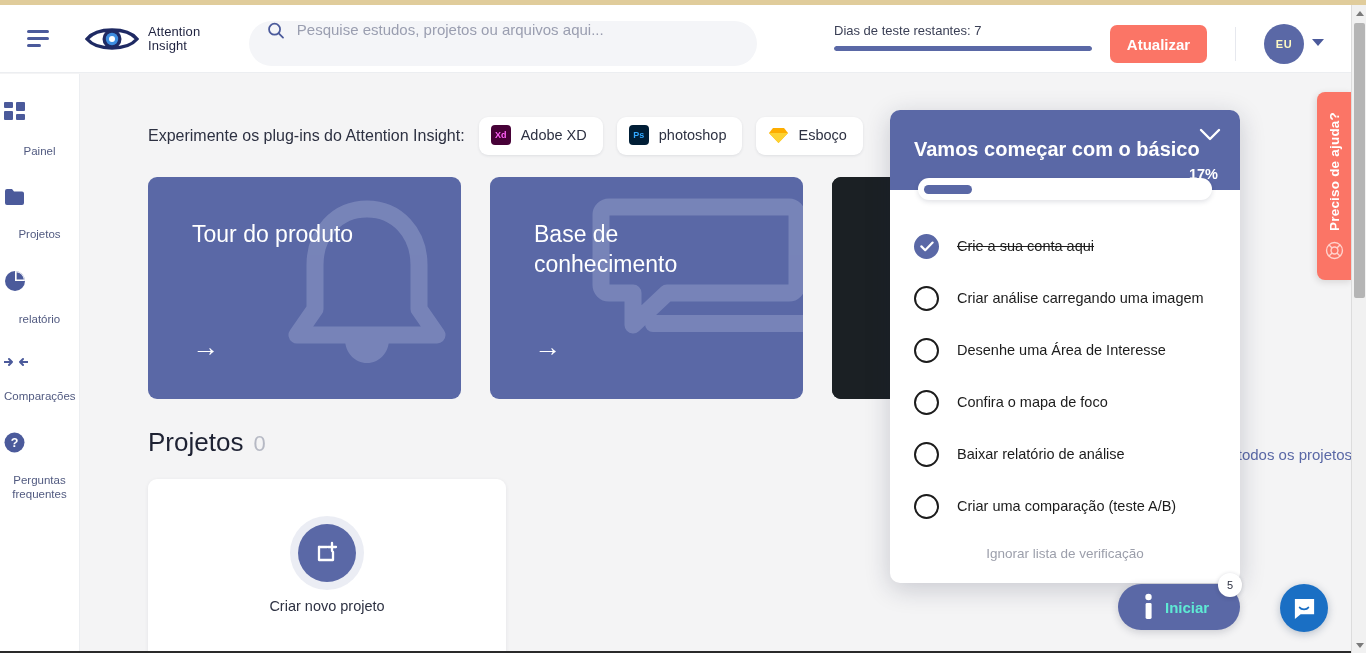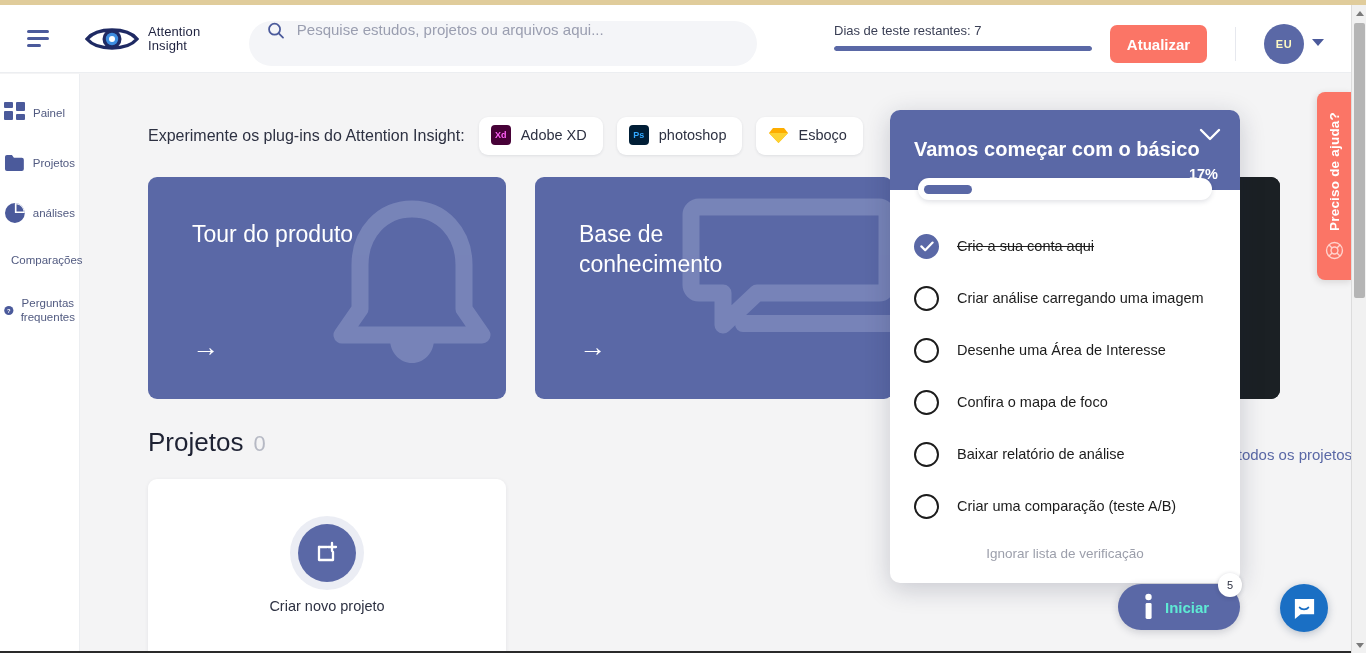--- a/index.html
+++ b/index.html
@@ -81,21 +81,21 @@
   }
 
   
   .sidebar {
     position: absolute; top: 74px; left: 0; width: 80px; bottom: 0;
     background: #ffffff; border-right: 1px solid #eceef1;
     padding-top: 28px;
     z-index: 10;
   }
   .nav-item {
-    display: flex; flex-direction: row; align-items: center; gap: 7px;
+    display: flex; flex-direction: column; gap: 20px;
     margin-bottom: 29px; cursor: pointer; padding: 0 4px;
   }
   .nav-label {
     font-size: 11.5px; color: #515a80; text-align: center; line-height: 14px;
   }
 
   
   .main {
     position: absolute; top: 74px; left: 80px; right: 14px; bottom: 0;
     overflow: hidden;
@@ -113,21 +113,21 @@
     font-size: 14.5px; color: #2d3142; cursor: pointer; white-space: nowrap;
   }
   .plugin-badge {
     width: 20px; height: 20px; border-radius: 4px;
     display: flex; align-items: center; justify-content: center;
     font-size: 9px; font-weight: 700; color: #fff; flex: none;
   }
 
   .cards-row { display: flex; gap: 29px; margin: 22px 0 0 68px; }
   .big-card {
-    position: relative; width: 358px; height: 222px;
+    position: relative; width: 313px; height: 222px;
     background: #5a68a6; border-radius: 9px; overflow: hidden;
     padding: 42px 0 0 44px; cursor: pointer;
   }
   .big-card h2 {
     color: #fff; font-size: 23px; font-weight: 500; line-height: 30px;
     position: relative; z-index: 2; max-width: 180px;
   }
   .big-card .arrow {
     position: absolute; left: 44px; bottom: 38px; z-index: 2;
     color: #fff; font-size: 27px; line-height: 1;
@@ -329,21 +329,21 @@
       </svg>
       <div class="nav-label">Projetos</div>
     </div>
 
     <div class="nav-item">
       <svg width="22" height="22" viewBox="0 0 22 22">
         <path d="M11 1a10 10 0 100 20 10 10 0 000-20z" fill="#4b5a9b"></path>
         <path d="M11 1v10h10A10 10 0 0011 1z" fill="#ffffff"></path>
         <path d="M12.6 2.2A9 9 0 0119.8 9.4h-7.2z" fill="#4b5a9b"></path>
       </svg>
-      <div class="nav-label">análises</div>
+      <div class="nav-label">relatório</div>
     </div>
 
     <div class="nav-item">
       <svg width="24" height="14" viewBox="0 0 24 14">
         <path d="M0 7h8M5 4l3 3-3 3" stroke="#4b5a9b" stroke-width="2" fill="none" stroke-linecap="round" stroke-linejoin="round"></path>
         <path d="M24 7h-8M19 4l-3 3 3 3" stroke="#4b5a9b" stroke-width="2" fill="none" stroke-linecap="round" stroke-linejoin="round"></path>
       </svg>
       <div class="nav-label">Comparações</div>
     </div>
 

